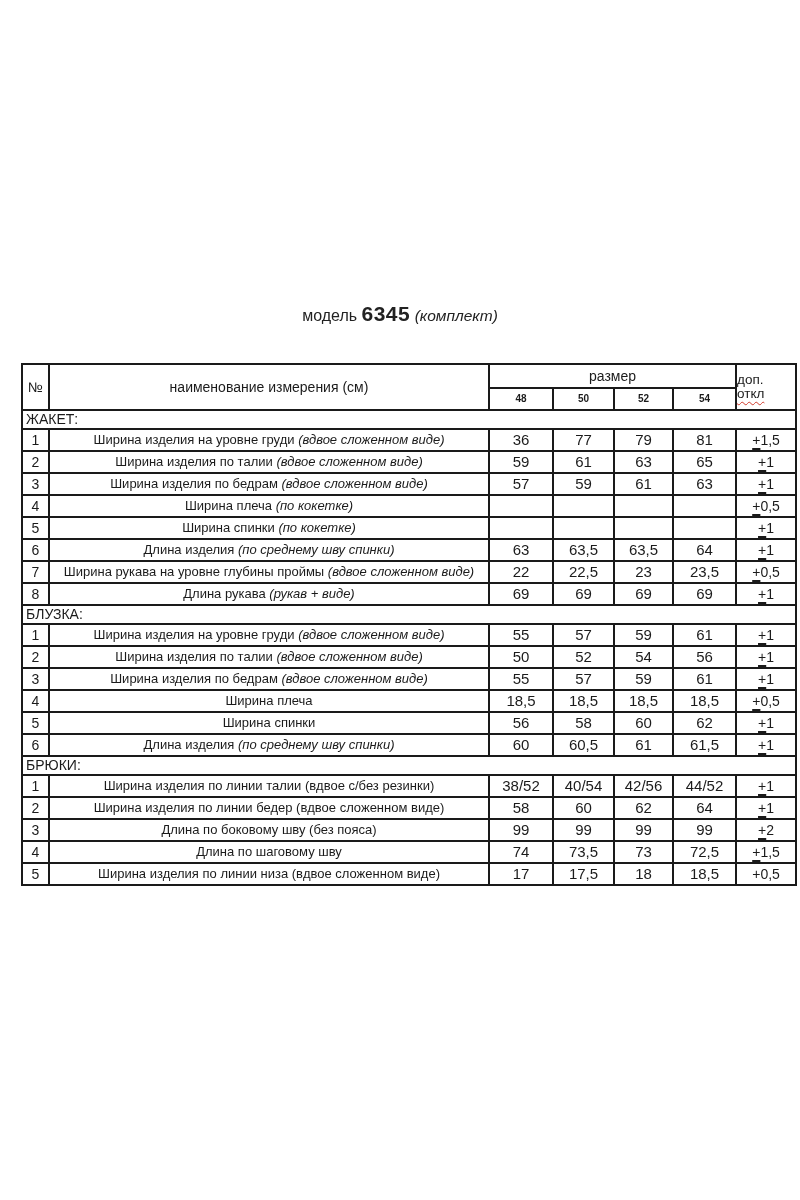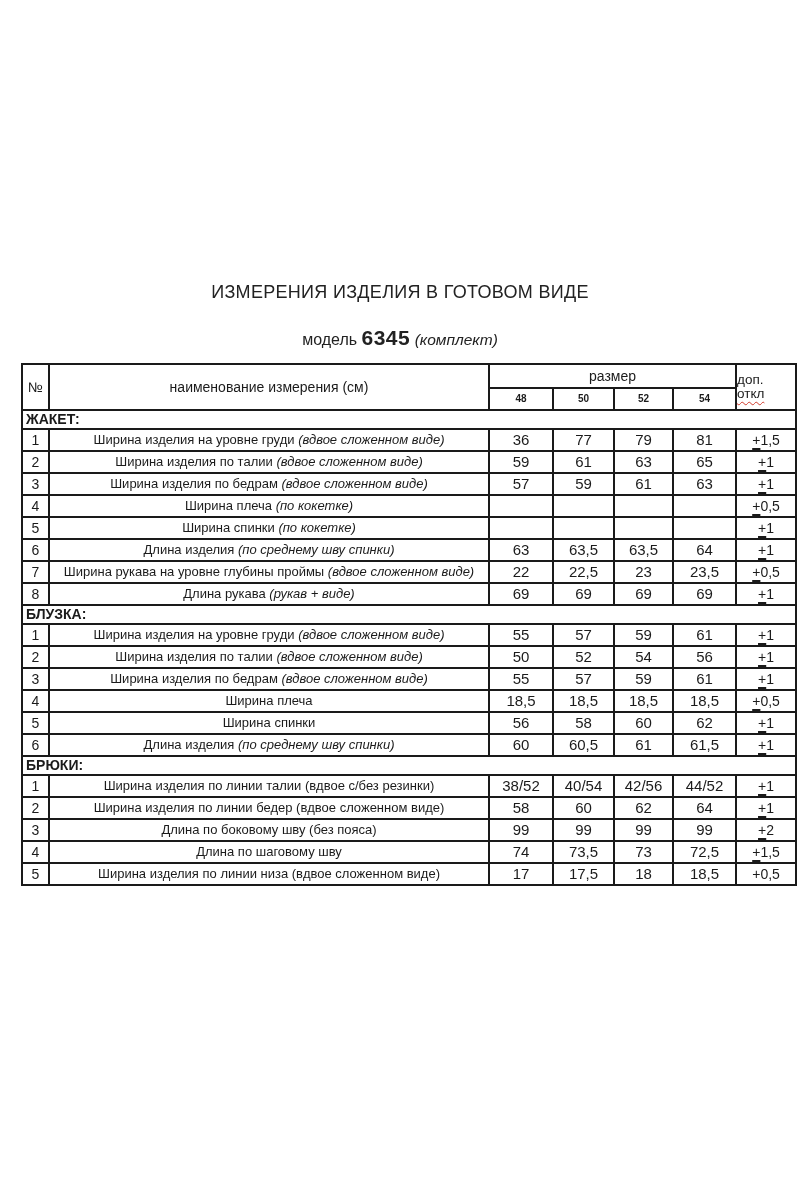--- a/index.html
+++ b/index.html
@@ -87,21 +87,21 @@
     padding-left: 5px;
   }
   .wavy {
     text-decoration-line: underline;
     text-decoration-style: wavy;
     text-decoration-color: #d03a2b;
     text-decoration-thickness: 1px;
     text-underline-offset: 3px;
   }
   tr.section-row td {
-    font-weight: bold;
+    font-weight: normal;
     font-size: 14px;
     text-align: left;
     padding-left: 3px;
     height: 17px;
   }
   tbody td { height: 20px; }
   td.num {
     text-align: center;
     font-size: 14px;
   }
@@ -124,21 +124,20 @@
     text-decoration-thickness: 1.5px;
     text-underline-offset: 3px;
   }
 </style>
 </head>
 <body>
 
 <div class="page">
 
   <div class="title-block">
-    <div class="doc-title">ИЗМЕРЕНИЯ ИЗДЕЛИЯ В ГОТОВОМ ВИДЕ</div>
     <div class="model-line">
       <span>модель</span>
       <span class="model-number">6345</span>
       <span class="model-suffix">(комплект)</span>
     </div>
   </div>
 
   <table class="meas">
     <colgroup>
       <col style="width:27px">

